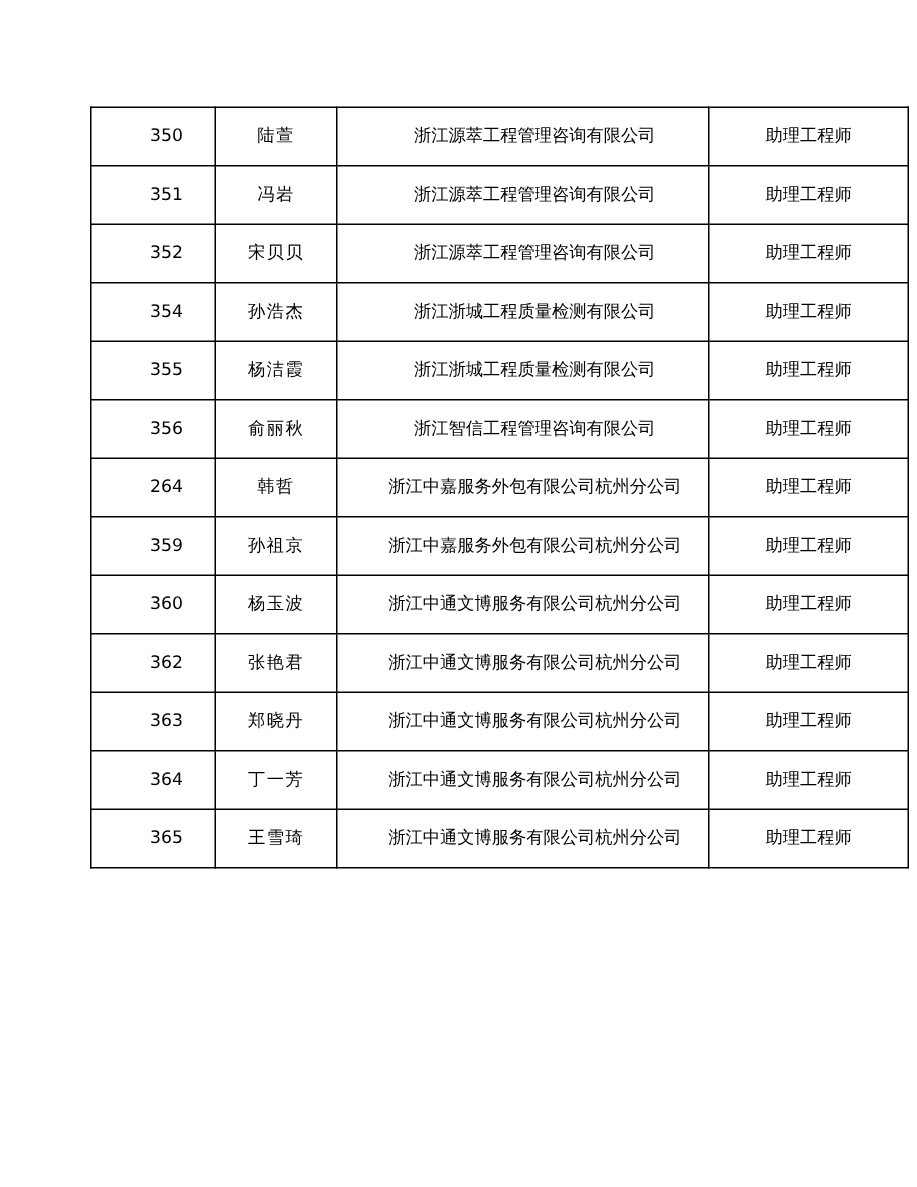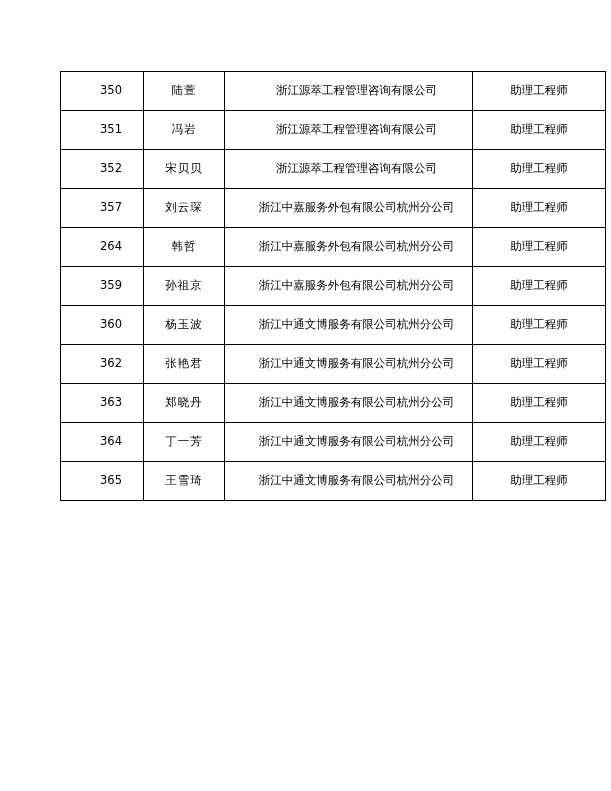--- a/index.html
+++ b/index.html
@@ -68,23 +68,35 @@
             <td class="c-org">浙江源萃工程管理咨询有限公司</td>
             <td class="c-title">助理工程师</td>
           </tr>
           <tr>
             <td class="c-no">352</td>
             <td class="c-name">宋贝贝</td>
             <td class="c-org">浙江源萃工程管理咨询有限公司</td>
             <td class="c-title">助理工程师</td>
           </tr>
           <tr>
-            <td class="c-no">357</td>
-            <td class="c-name">刘云琛</td>
-            <td class="c-org">浙江中嘉服务外包有限公司杭州分公司</td>
+            <td class="c-no">354</td>
+            <td class="c-name">孙浩杰</td>
+            <td class="c-org">浙江浙城工程质量检测有限公司</td>
+            <td class="c-title">助理工程师</td>
+          </tr>
+          <tr>
+            <td class="c-no">355</td>
+            <td class="c-name">杨洁霞</td>
+            <td class="c-org">浙江浙城工程质量检测有限公司</td>
+            <td class="c-title">助理工程师</td>
+          </tr>
+          <tr>
+            <td class="c-no">356</td>
+            <td class="c-name">俞丽秋</td>
+            <td class="c-org">浙江智信工程管理咨询有限公司</td>
             <td class="c-title">助理工程师</td>
           </tr>
           <tr>
             <td class="c-no">264</td>
             <td class="c-name">韩哲</td>
             <td class="c-org">浙江中嘉服务外包有限公司杭州分公司</td>
             <td class="c-title">助理工程师</td>
           </tr>
           <tr>
             <td class="c-no">359</td>

